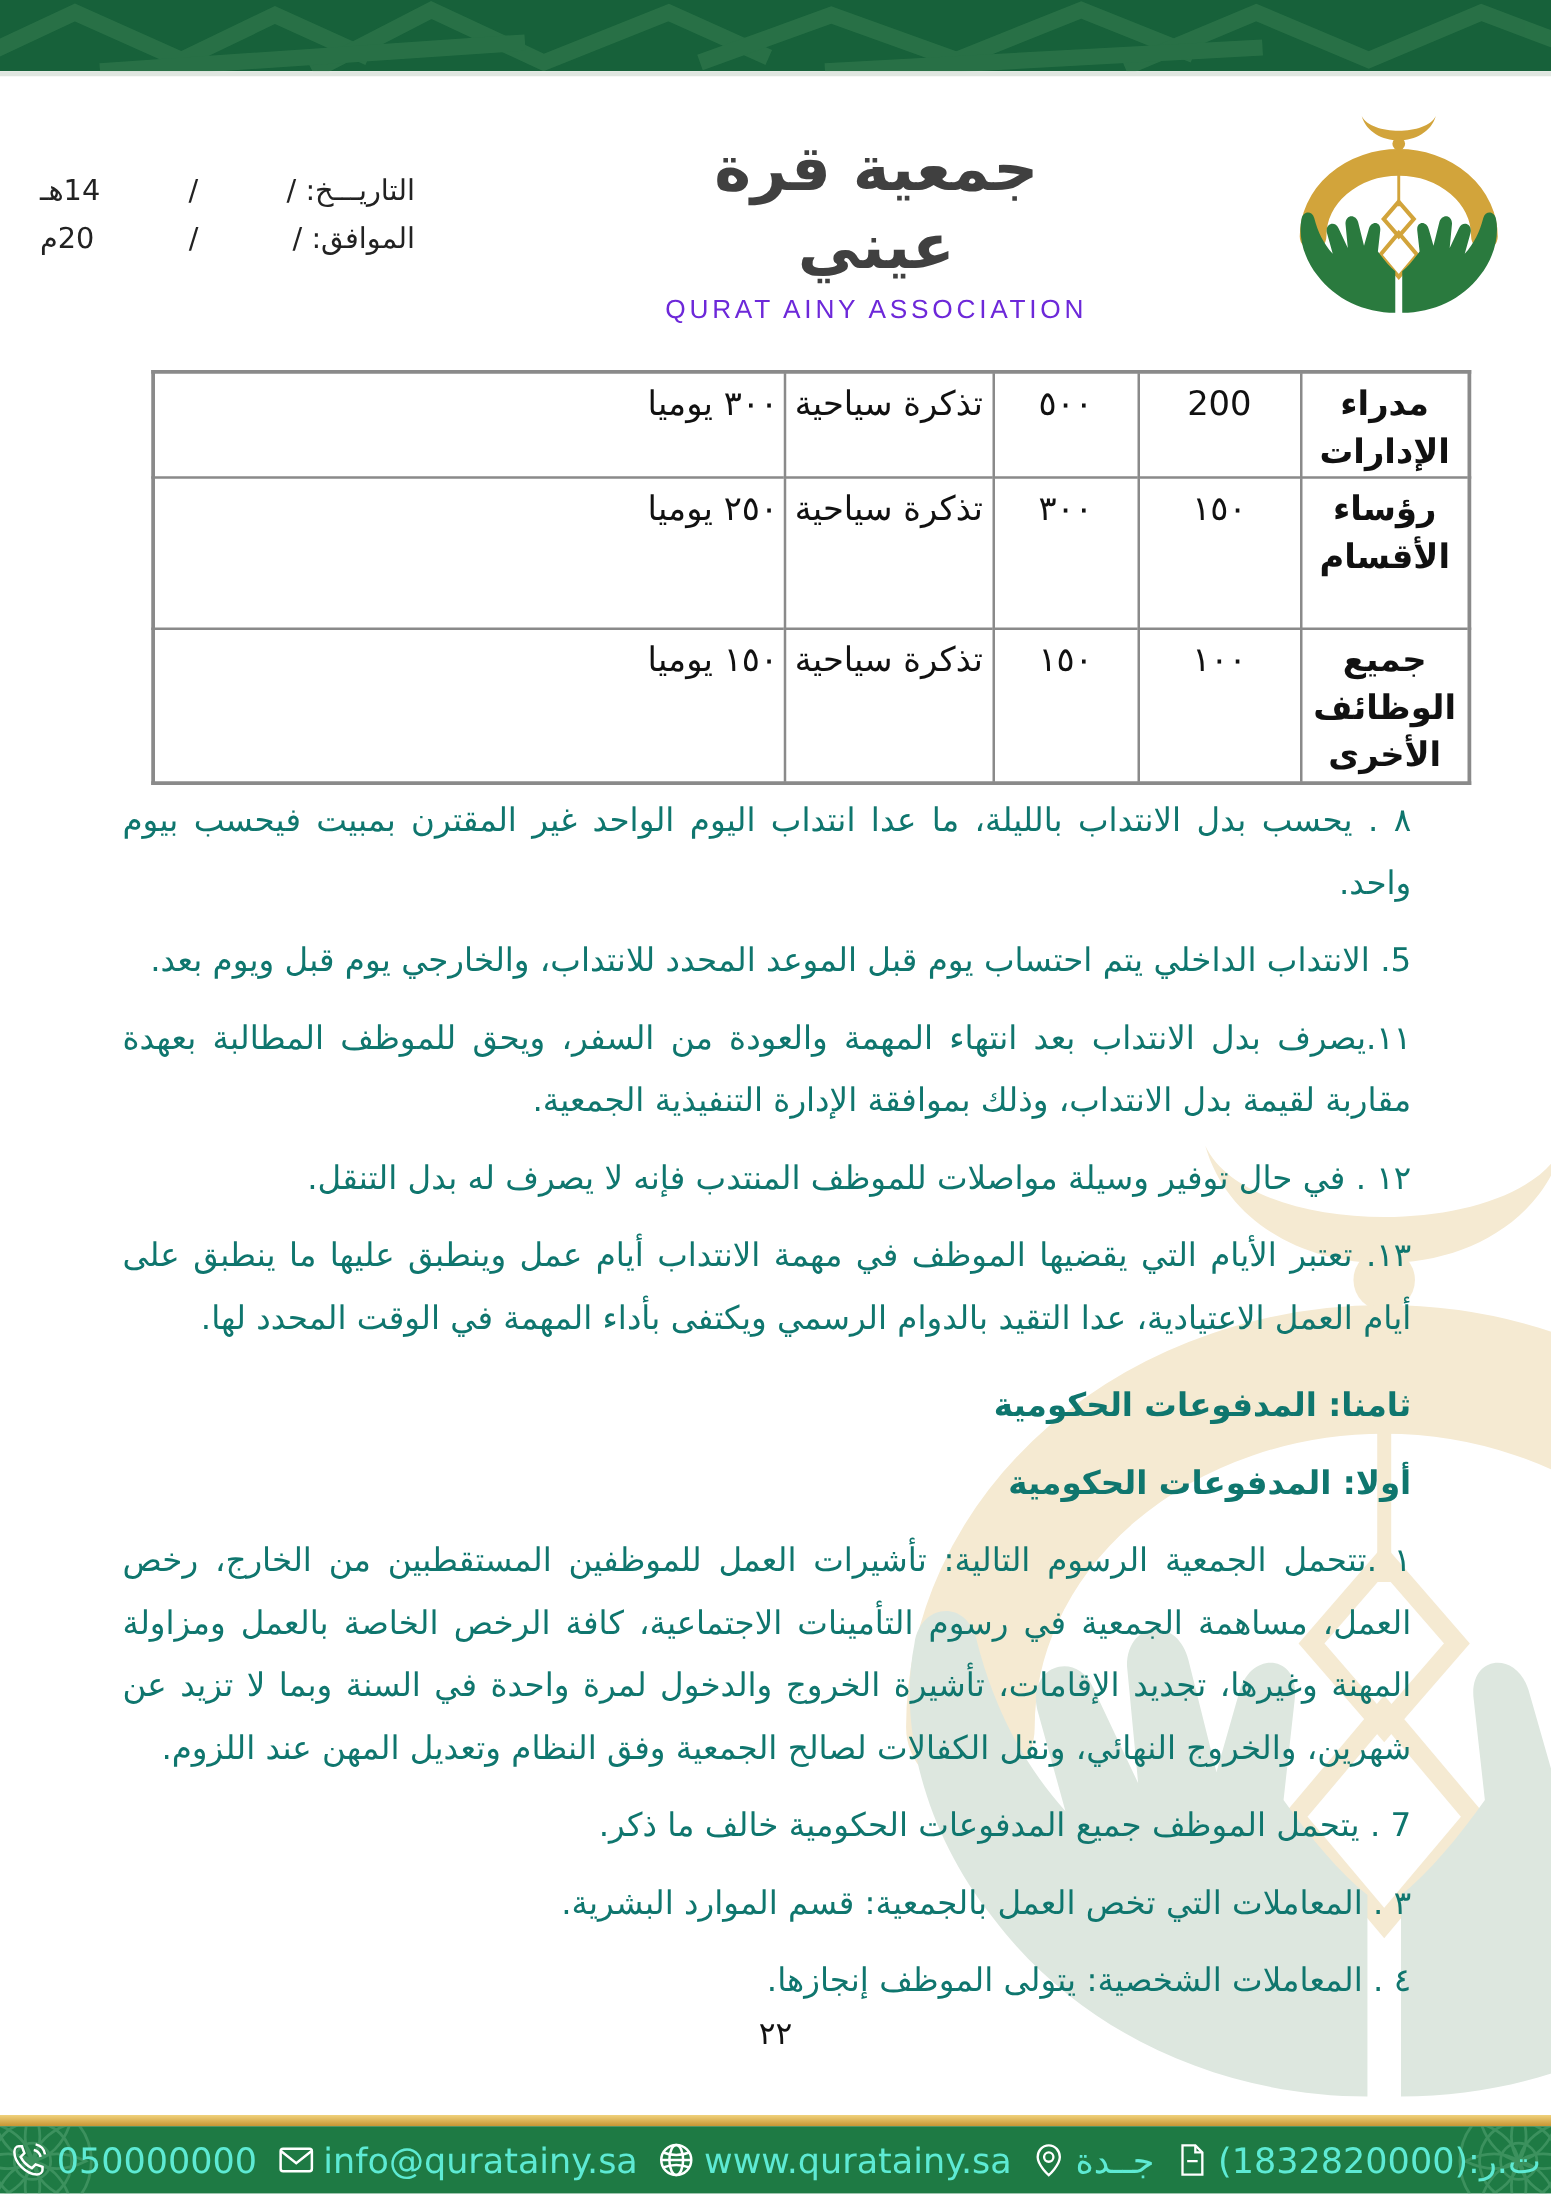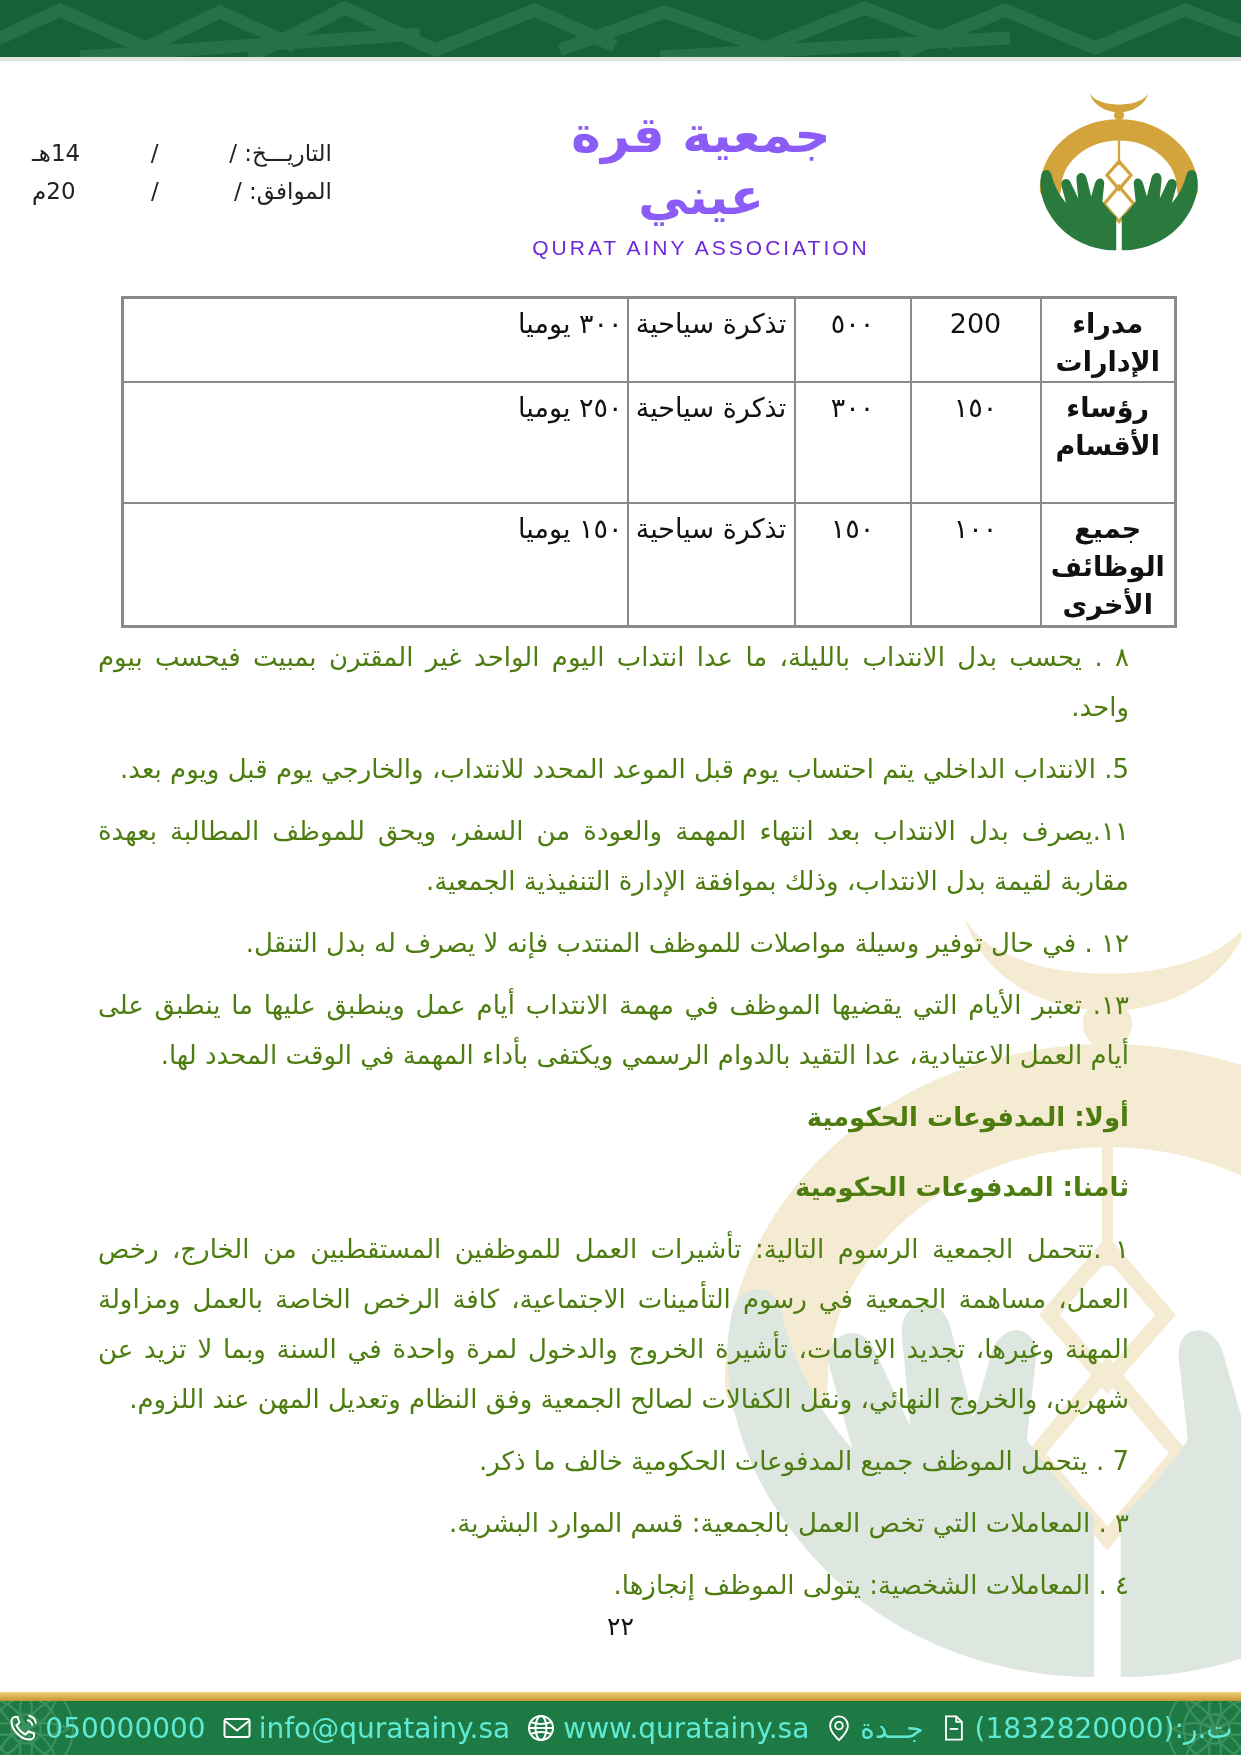--- a/index.html
+++ b/index.html
@@ -5,41 +5,41 @@
   html,body{margin:0;padding:0;background:#fff;}
   .page{position:relative;width:1241px;height:1755px;background:#fff;overflow:hidden;
         font-family:"DejaVu Sans",sans-serif;color:#111;}
   
   .top-band{position:absolute;top:0;left:0;width:1241px;height:57px;z-index:3;}
   .band-edge{position:absolute;top:57px;left:0;width:1241px;height:4px;background:#dfe6e0;z-index:3;}
   
   .logo{position:absolute;top:78px;right:26px;width:192px;height:176px;z-index:2;
         --gold:#D2A43B;--green:#2A7A3E;}
   .brand-text{position:absolute;top:104px;right:345px;width:390px;text-align:center;z-index:2;}
-  .title-ar{font-size:50px;font-weight:bold;color:#8b5cf6;line-height:62px;}
+  .title-ar{font-size:50px;font-weight:bold;color:#404040;line-height:62px;}
   .title-en{margin-top:8px;font-size:21px;letter-spacing:3px;color:#6d28d9;
             font-family:Liberation Sans, sans-serif;}
   .date-block{position:absolute;top:140px;left:32px;width:300px;z-index:2;direction:rtl;
               font-size:23px;color:#222;}
   .date-row{display:flex;justify-content:space-between;align-items:baseline;height:38px;}
   
   .watermark{position:absolute;top:845px;left:660px;width:910px;height:850px;z-index:0;
              --gold:#F5EAD2;--green:#DDE7DF;pointer-events:none;}
   
   .allowance-table{position:absolute;top:296px;left:121px;width:1053px;z-index:1;
                    border-collapse:collapse;direction:rtl;table-layout:fixed;border:3px solid #8a8a8a;}
   .allowance-table td{border:2px solid #8a8a8a;vertical-align:top;text-align:center;
                       font-size:27px;line-height:38px;padding:6px 4px 0 4px;}
   .row-a{height:83px;} .row-b{height:121px;} .row-c{height:123px;}
   td.role-cell{font-weight:bold;}
   td.ticket-cell{white-space:nowrap;}
   td.daily-cell{text-align:right;padding-right:4px;}
   
   .doc-body{position:absolute;top:632px;right:112px;left:98px;z-index:1;direction:rtl;
-            text-align:justify;font-size:26px;line-height:50px;color:#4d7c0f;}
+            text-align:justify;font-size:26px;line-height:50px;color:#0f766e;}
   .doc-body p{margin:0 0 12px 0;}
   .heading{font-weight:bold;}
   .heading-main{margin-top:20px !important;}
   .page-number{position:absolute;top:1612px;left:0;width:100%;text-align:center;
                font-size:25px;z-index:1;}
   
   .footer-gold{position:absolute;top:1692px;left:0;width:1241px;height:9px;z-index:3;
                background:linear-gradient(#f0d27c,#c79432);}
   .footer{position:absolute;top:1701px;left:0;width:1241px;height:54px;background:#1E7A44;
           z-index:3;display:flex;align-items:center;justify-content:center;gap:16px;
@@ -144,22 +144,22 @@
       </tr>
     </tbody>
   </table>
 
   <div class="doc-body">
     <p>٨ . يحسب بدل الانتداب بالليلة، ما عدا انتداب اليوم الواحد غير المقترن بمبيت فيحسب بيوم واحد.</p>
     <p>5. الانتداب الداخلي يتم احتساب يوم قبل الموعد المحدد للانتداب، والخارجي يوم قبل ويوم بعد.</p>
     <p>١١.يصرف بدل الانتداب بعد انتهاء المهمة والعودة من السفر، ويحق للموظف المطالبة بعهدة مقاربة لقيمة بدل الانتداب، وذلك بموافقة الإدارة التنفيذية الجمعية.</p>
     <p>١٢ . في حال توفير وسيلة مواصلات للموظف المنتدب فإنه لا يصرف له بدل التنقل.</p>
     <p>١٣. تعتبر الأيام التي يقضيها الموظف في مهمة الانتداب أيام عمل وينطبق عليها ما ينطبق على أيام العمل الاعتيادية، عدا التقيد بالدوام الرسمي ويكتفى بأداء المهمة في الوقت المحدد لها.</p>
+    <p class="heading heading-main">ثامنا: المدفوعات الحكومية</p>
     <p class="heading">أولا: المدفوعات الحكومية</p>
-    <p class="heading heading-main">ثامنا: المدفوعات الحكومية</p>
     <p>١ .تتحمل الجمعية الرسوم التالية: تأشيرات العمل للموظفين المستقطبين من الخارج، رخص العمل، مساهمة الجمعية في رسوم التأمينات الاجتماعية، كافة الرخص الخاصة بالعمل ومزاولة المهنة وغيرها، تجديد الإقامات، تأشيرة الخروج والدخول لمرة واحدة في السنة وبما لا تزيد عن شهرين، والخروج النهائي، ونقل الكفالات لصالح الجمعية وفق النظام وتعديل المهن عند اللزوم.</p>
     <p>7 . يتحمل الموظف جميع المدفوعات الحكومية خالف ما ذكر.</p>
     <p>٣ . المعاملات التي تخص العمل بالجمعية: قسم الموارد البشرية.</p>
     <p>٤ . المعاملات الشخصية: يتولى الموظف إنجازها.</p>
   </div>
 
   <div class="page-number">٢٢</div>
 
   <div class="footer-gold"></div>
   <footer class="footer">

